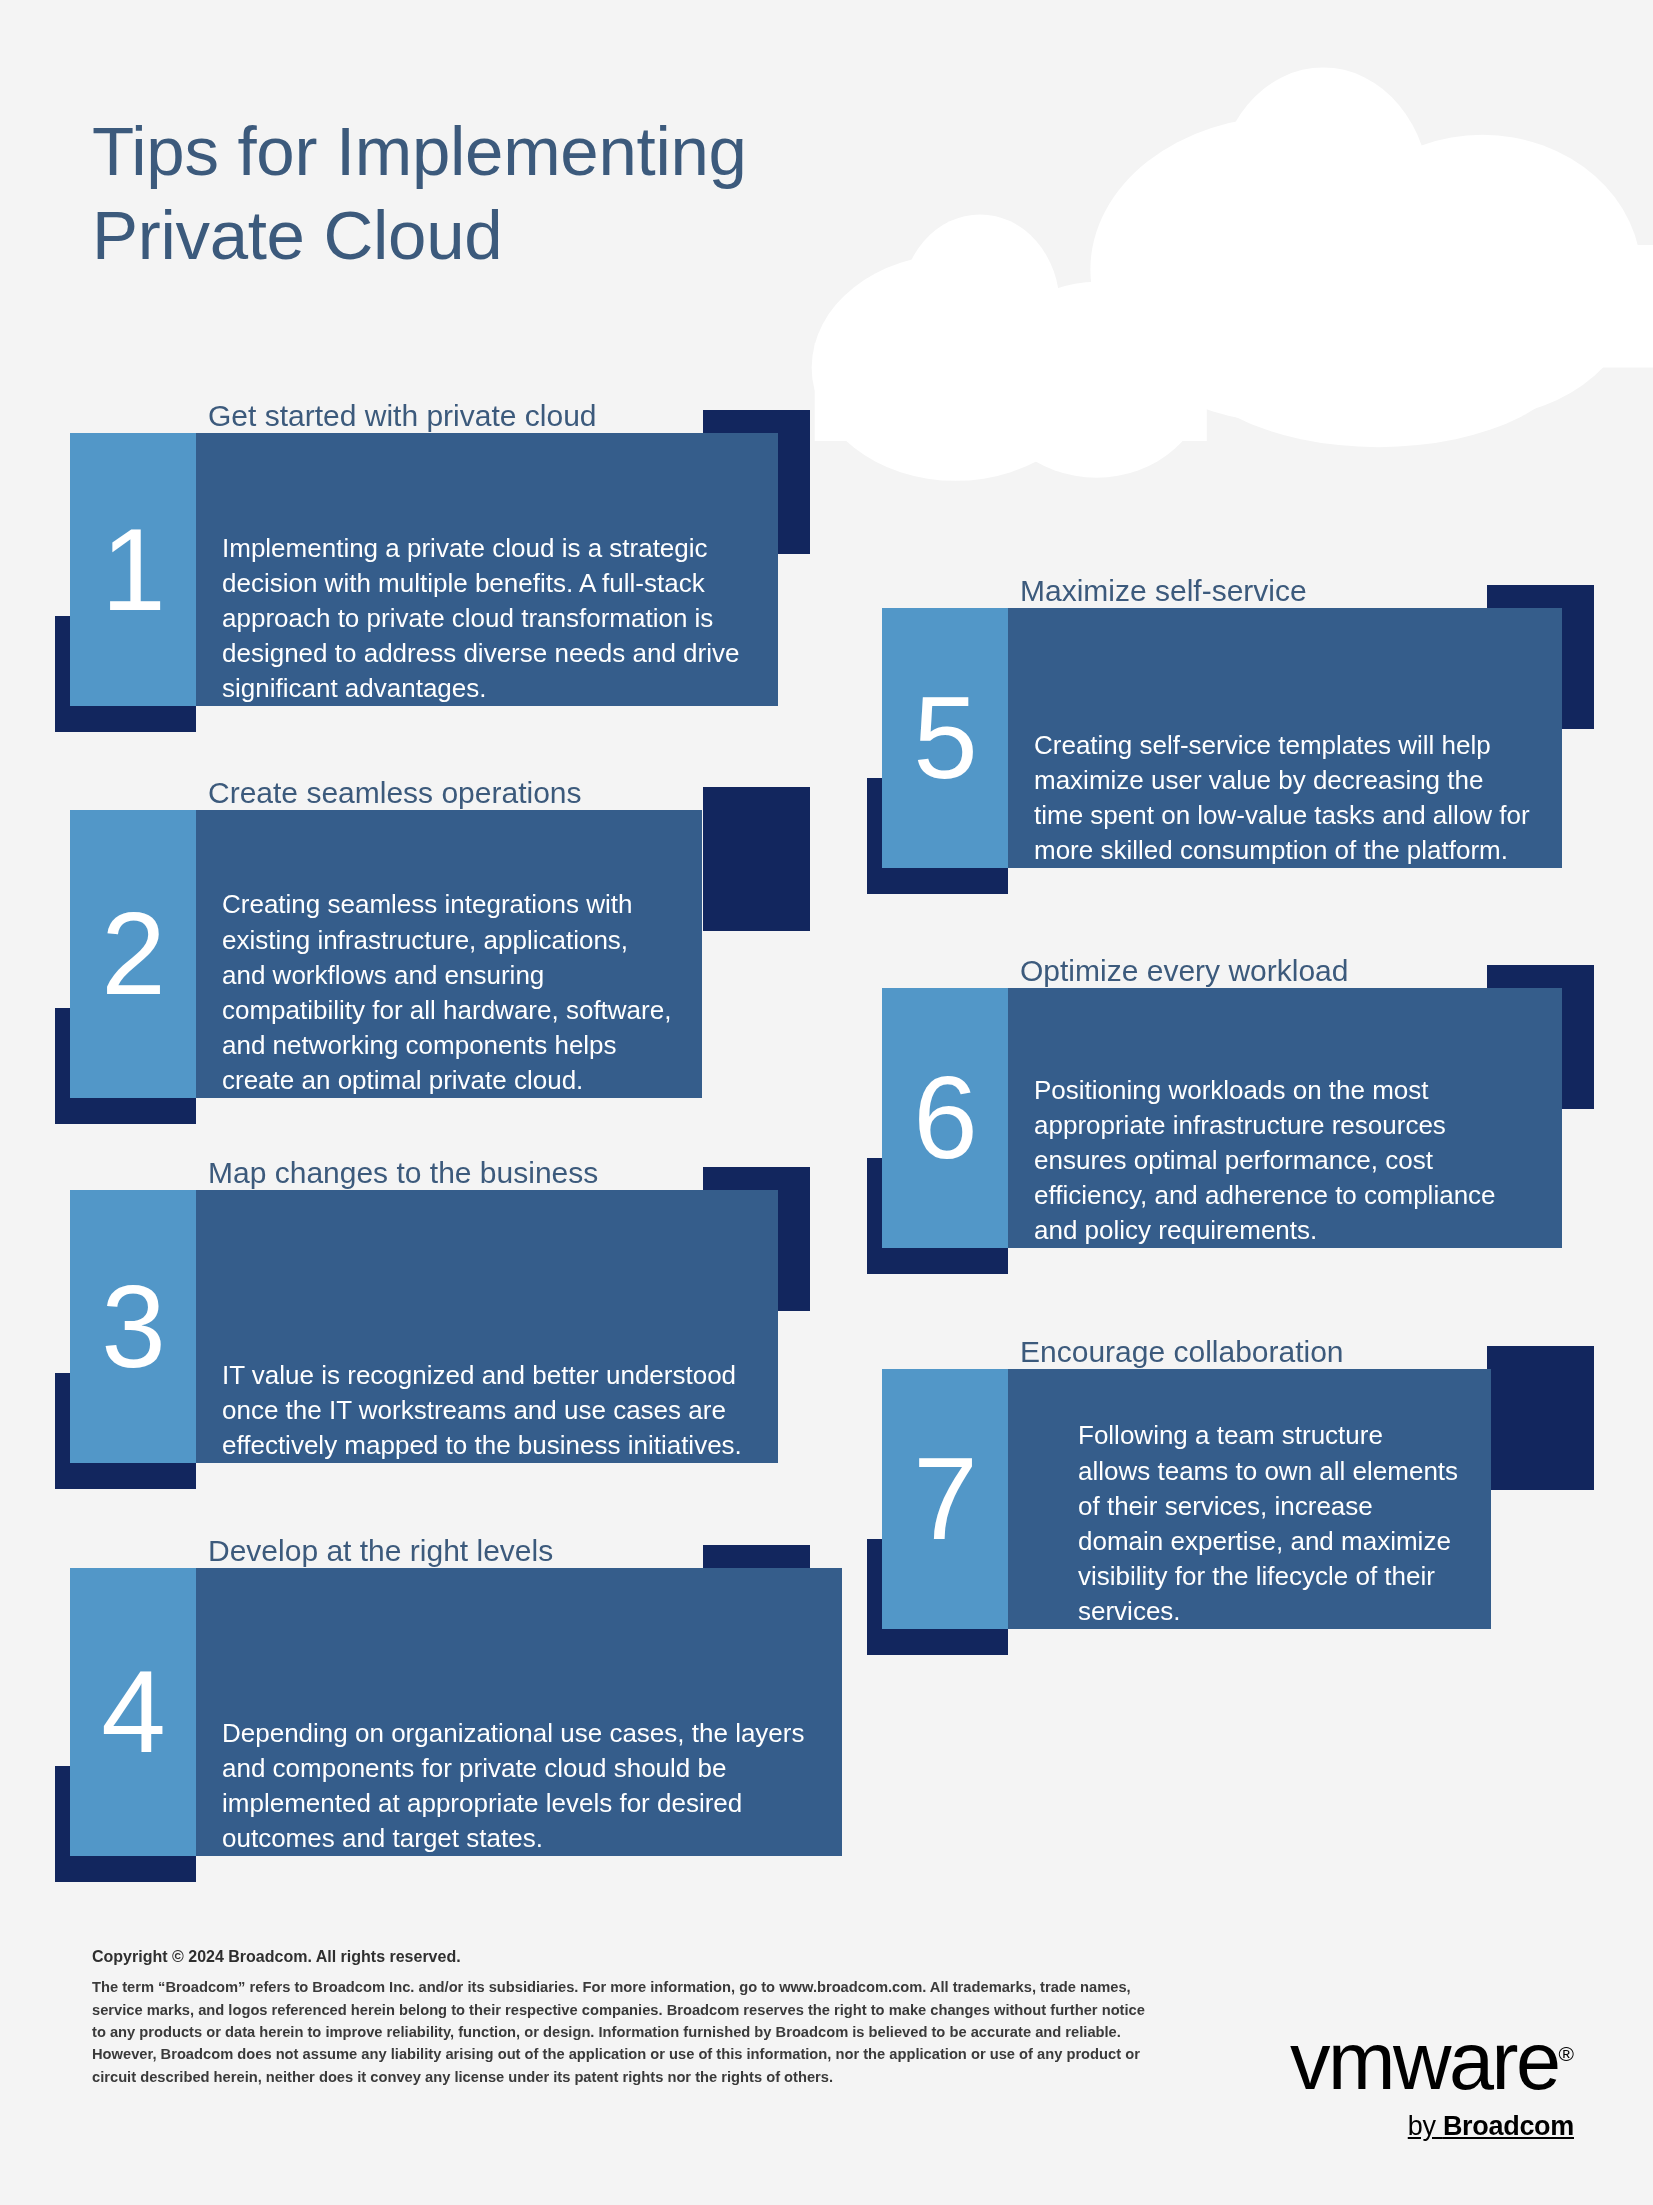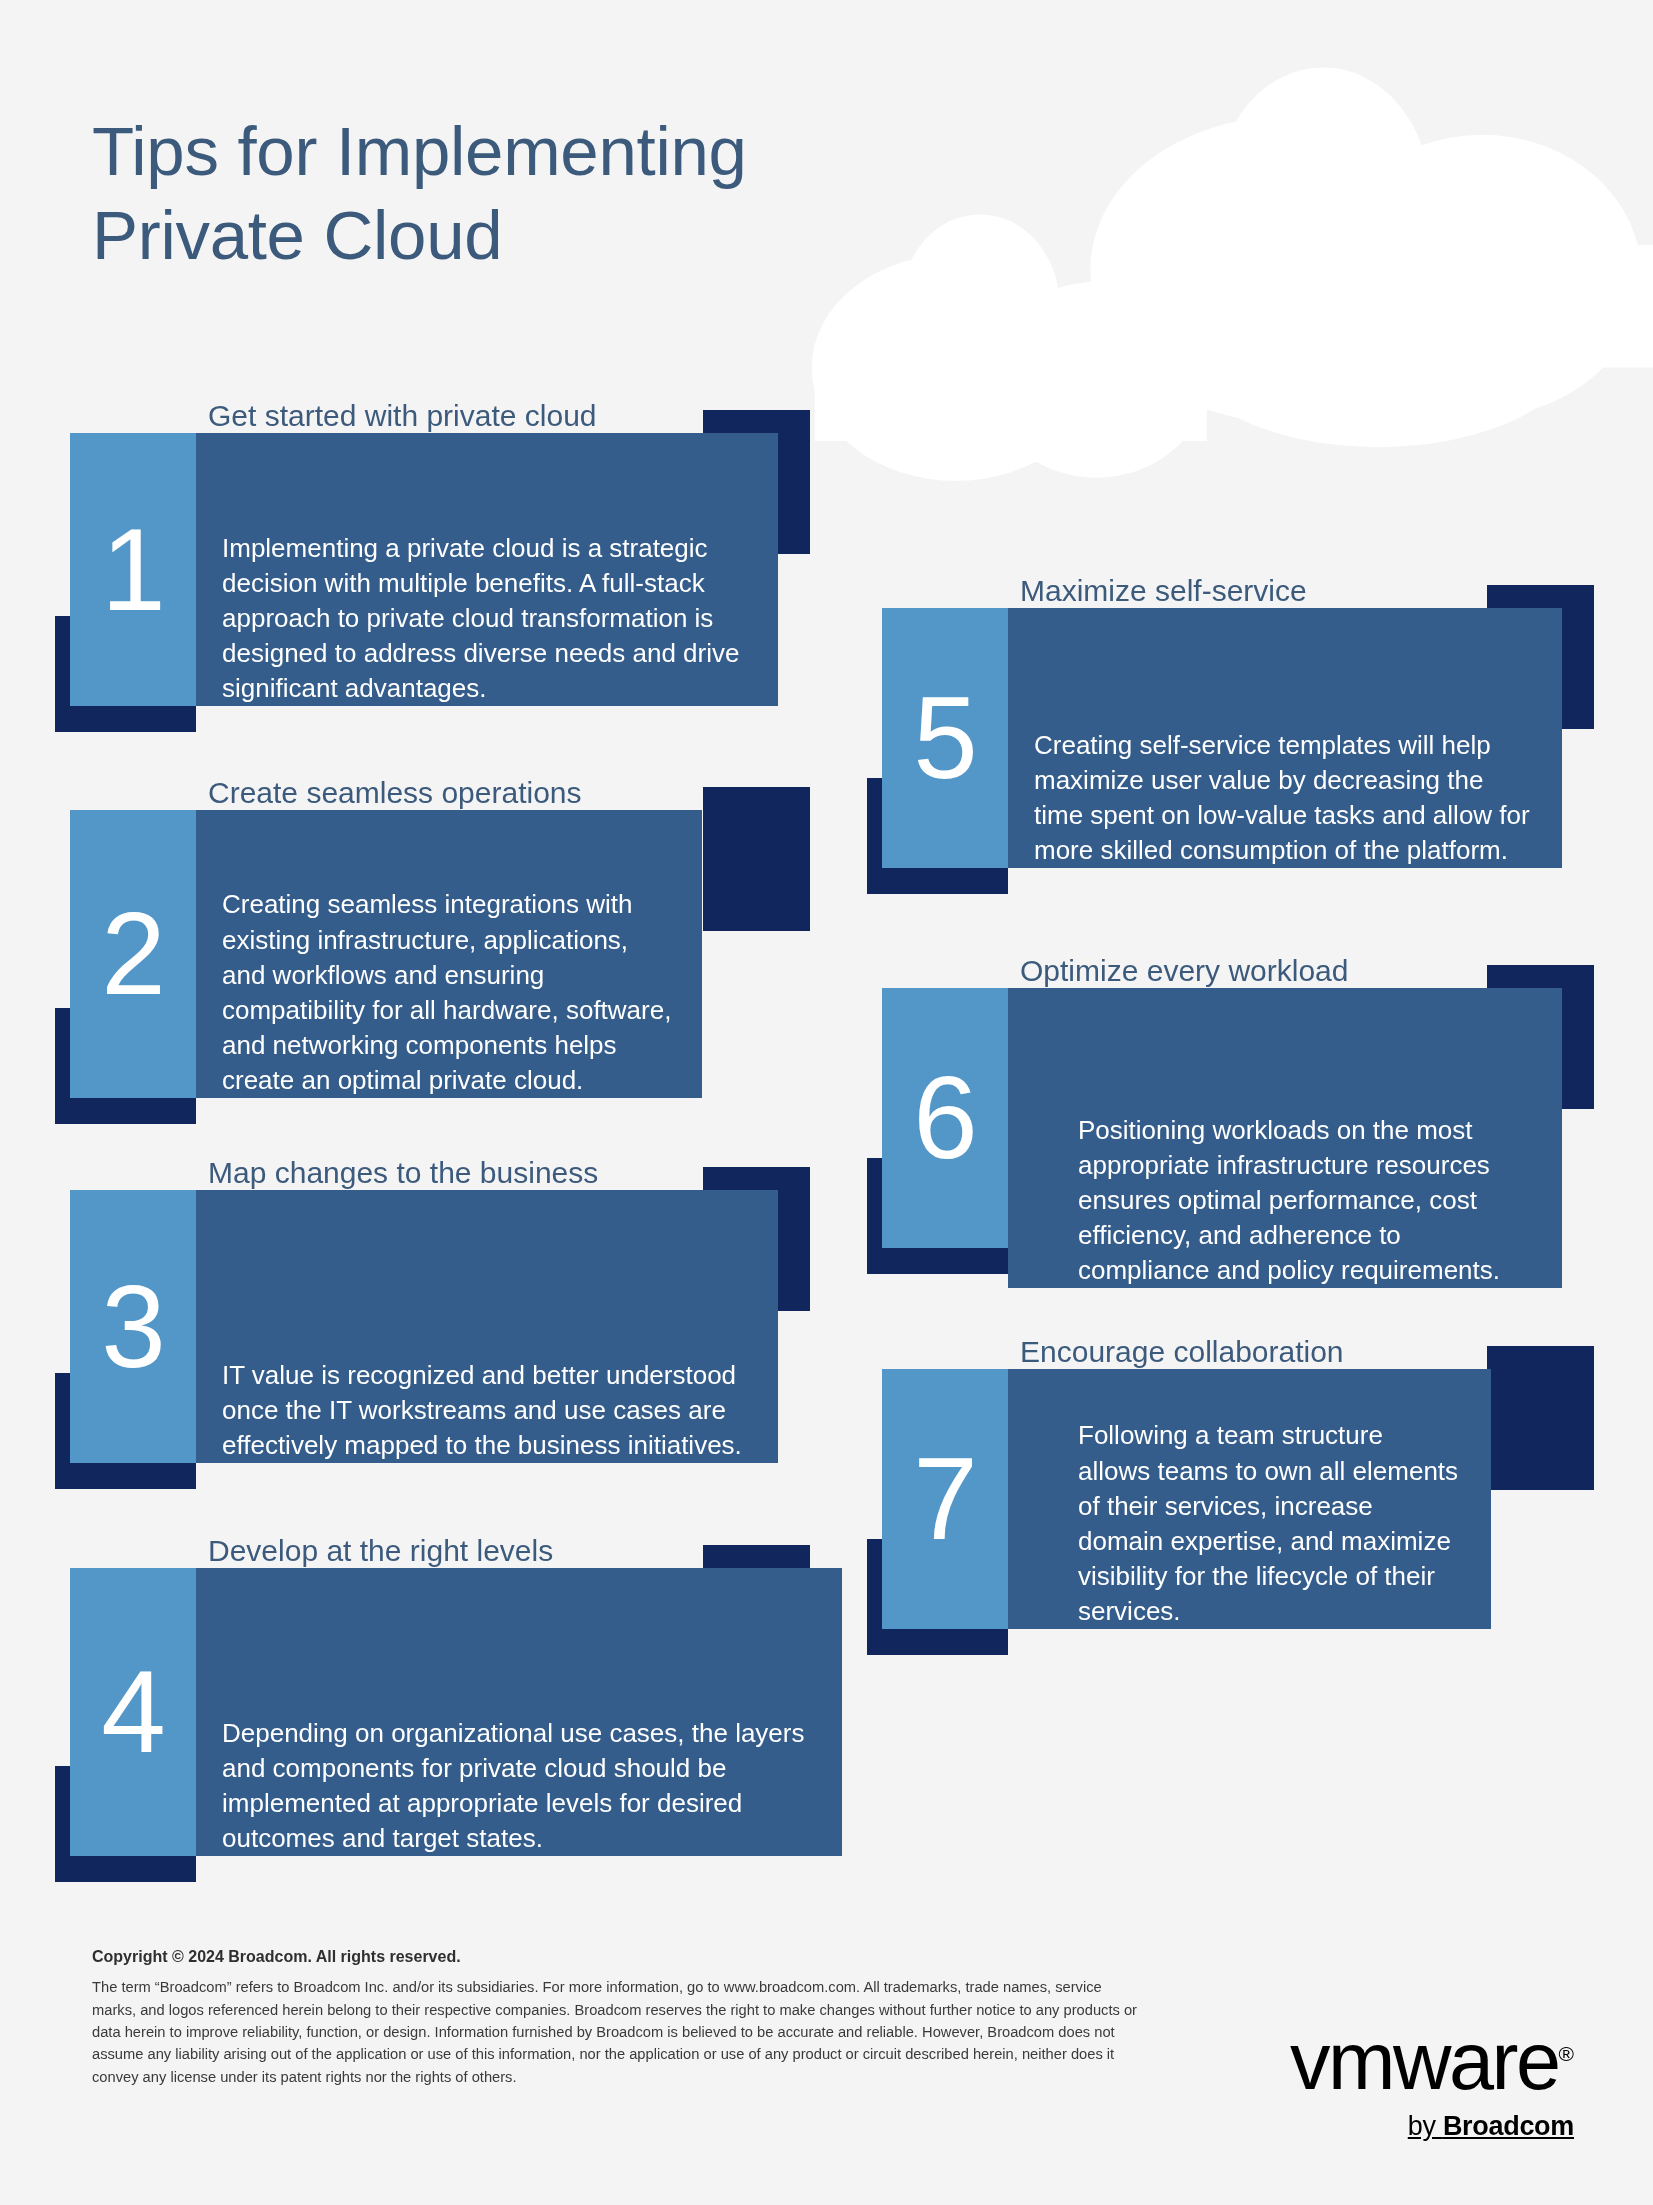--- a/index.html
+++ b/index.html
@@ -123,20 +123,21 @@
   #copyright-line {
     font-size: 16px;
     font-weight: bold;
     color: #2f2f2f;
     margin-bottom: 10.4px;
   }
   #legal-text {
     font-size: 14.7px;
     line-height: 1.52;
     color: #3a3a3a;
+    font-weight: bold;
   }
 
   
   #logo-block {
     position: absolute;
     right: 80px;
     top: 2021px;
     z-index: 3;
     text-align: right;
     width: 380px;
@@ -248,21 +249,21 @@
     </div>
   </div>
 </div>
 
 <div class="tip-card" style="left:882px; top:956px; width:680px;">
   <div class="tip-heading">Optimize every workload</div>
   <div class="card-stack" style="width:680px; height:260px;">
     <div class="navy-accent navy-bl"></div>
     <div class="navy-accent navy-tr"></div>
     <div class="num-panel" style="height:260px;">6</div>
-    <div class="body-panel" style="width:554px; height:300px;padding-left:44px;">
+    <div class="body-panel" style="width:554px; height:260px;">
       <div class="body-text">Positioning workloads on the most appropriate infrastructure resources ensures optimal performance, cost efficiency, and adherence to compliance and policy requirements.</div>
     </div>
   </div>
 </div>
 
 <div class="tip-card" style="left:882px; top:1337px; width:680px;">
   <div class="tip-heading">Encourage collaboration</div>
   <div class="card-stack" style="width:680px; height:260px;">
     <div class="navy-accent navy-bl"></div>
     <div class="navy-accent navy-tr"></div>

